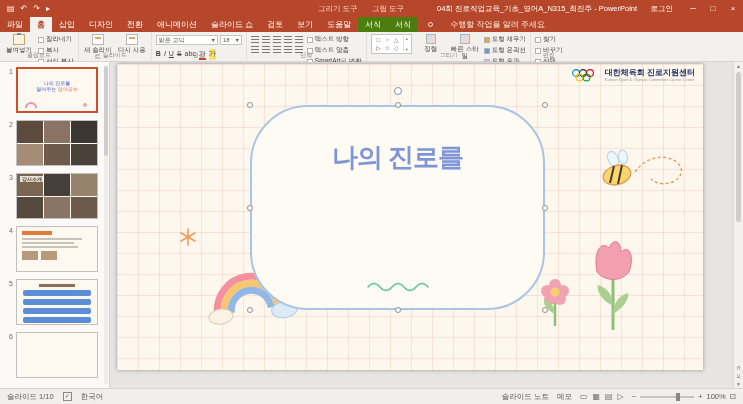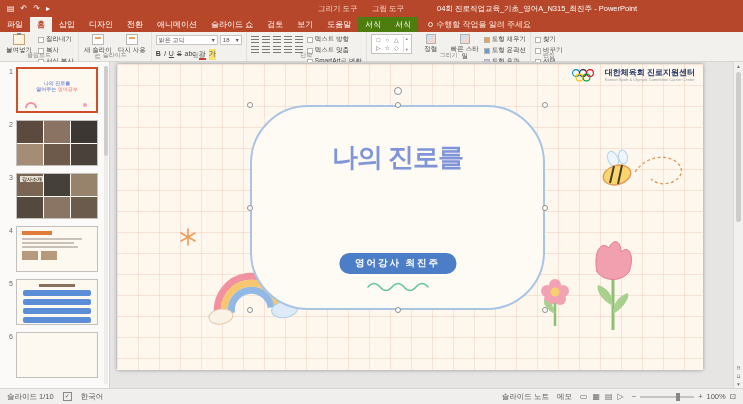--- a/index.html
+++ b/index.html
@@ -15,21 +15,21 @@
   .tb-title { position:absolute; left:425px; top:0; line-height:17px; font-size:7.5px; white-space:nowrap;margin-left:12px; }
   .tb-right { margin-left:auto; display:flex; align-items:center; }
   .tb-right .login { padding:0 10px; font-size:7.5px; }
   .tb-right .wbtn { width:20px; text-align:center; line-height:17px; font-size:8px; }
 
   
   .tabrow { height:15px; background:#b7472a; display:flex; align-items:stretch; color:#fff; font-size:8px; }
   .tab { padding:0 7px; line-height:15px; white-space:nowrap; cursor:default; }
   .tab.active { background:#f3f1ee; color:#b7472a; font-weight:bold; }
   .tab.ctx { background:#4d7c0f; }
-  .tellme { display:flex; align-items:center; gap:3px; margin-left:10px; color:#fbe3d6; }
+  .tellme { display:flex; align-items:center; gap:17px; margin-left:10px; color:#fbe3d6; }
   .lens { width:5px; height:5px; border:1px solid #fbe3d6; border-radius:50%; display:inline-block; }
 
   
   .ribbon { height:30px; background:#f3f1ee; border-bottom:1px solid #d8d6d3; display:flex; align-items:stretch; font-size:6.5px; color:#444; }
   .group { position:relative; border-right:1px solid #e2e0dd; padding:2px 4px 9px 4px; display:flex; gap:4px; align-items:flex-start; }
   .glabel { position:absolute; bottom:1px; left:0; right:0; text-align:center; font-size:6px; color:#8a8884; }
   .bigbtn { display:flex; flex-direction:column; align-items:center; width:30px; text-align:center; line-height:1.1; }
   .bigbtn .bico { width:12px; height:11px; margin-bottom:1px; }
   .clip-ic { background:#fdf3e0; border:1px solid #c9a36a; position:relative; }
   .clip-ic::after { content:""; position:absolute; left:3px; top:-2px; width:4px; height:2px; background:#8a8a8a; }
@@ -126,20 +126,26 @@
   <div class="titlebar">
     <div class="qat">
       <span>▤</span>
       <span>↶</span>
       <span>↷</span>
       <span>▸</span>
     </div>
     <span class="ctx-head ctx1">그리기 도구</span>
     <span class="ctx-head ctx2">그림 도구</span>
     <span class="tb-title">04회 진로직업교육_기초_영어A_N315_최진주 - PowerPoint</span>
+    <div class="tb-right">
+      <span class="login">로그인</span>
+      <span class="wbtn">─</span>
+      <span class="wbtn">□</span>
+      <span class="wbtn">×</span>
+    </div>
   </div>
 
   <div class="tabrow">
     <span class="tab">파일</span>
     <span class="tab active">홈</span>
     <span class="tab">삽입</span>
     <span class="tab">디자인</span>
     <span class="tab">전환</span>
     <span class="tab">애니메이션</span>
     <span class="tab">슬라이드 쇼</span>
@@ -464,21 +470,20 @@
             <span class="handle h-e"></span>
             <span class="handle h-se"></span>
             <span class="handle h-s"></span>
             <span class="handle h-sw"></span>
             <span class="handle h-w"></span>
 
             <div class="slide-title">
               <div><span class="st-blue">나의 진로를</span></div>
             </div>
 
-            <div class="badge">영어강사 최진주</div>
 
             <svg class="squiggle" width="64" height="10" viewBox="0 0 64 10">
               <path d="M2,5 q6,-7 12,0 t12,0 t12,0 t12,0 t12,0" fill="none" stroke="#6cc6a0" stroke-width="1.6" stroke-linecap="round"></path>
             </svg>
           </div>
 
         </div>
 
         <div class="vscroll">
           <span class="vsb">▲</span>

